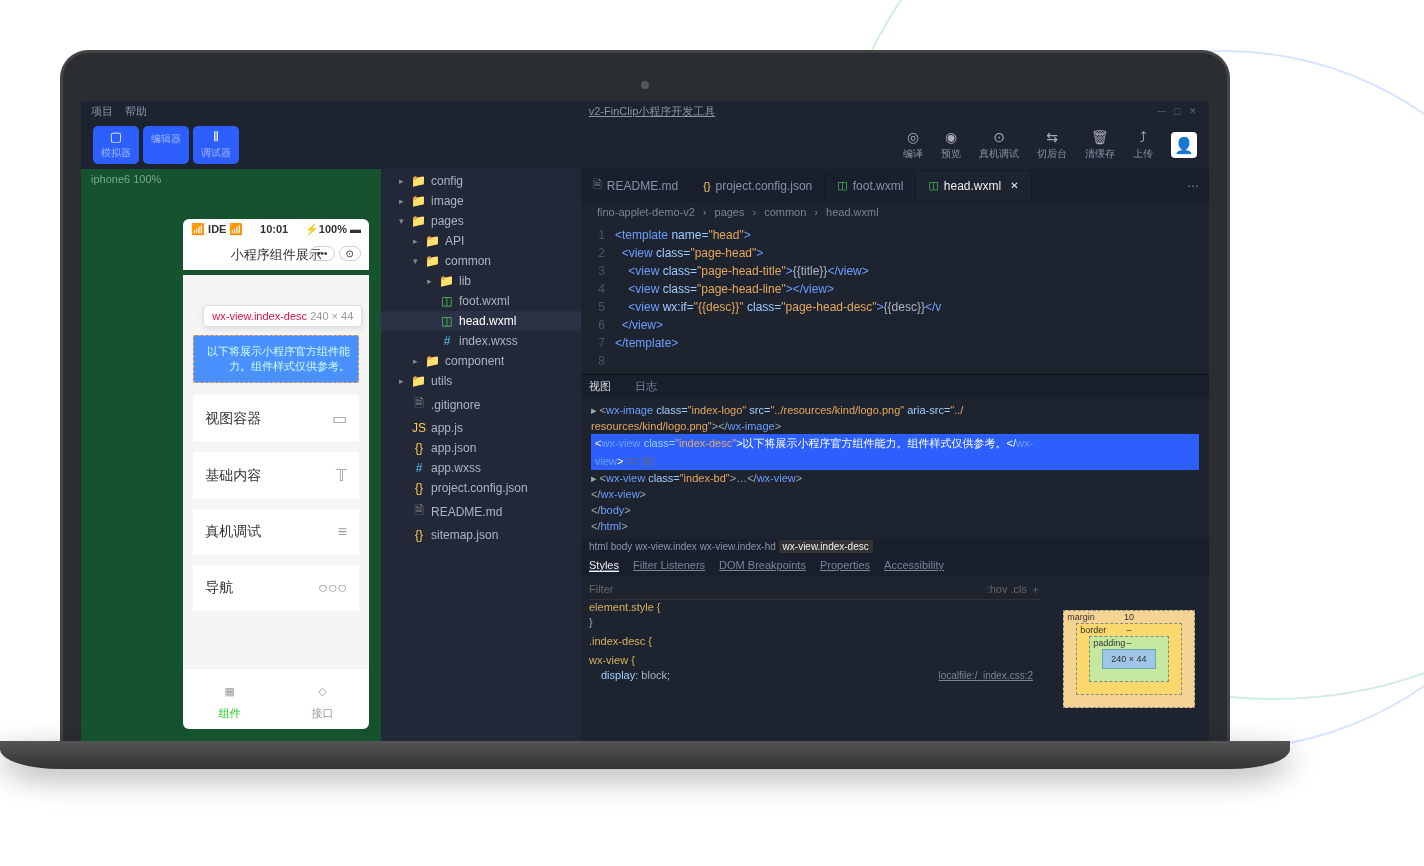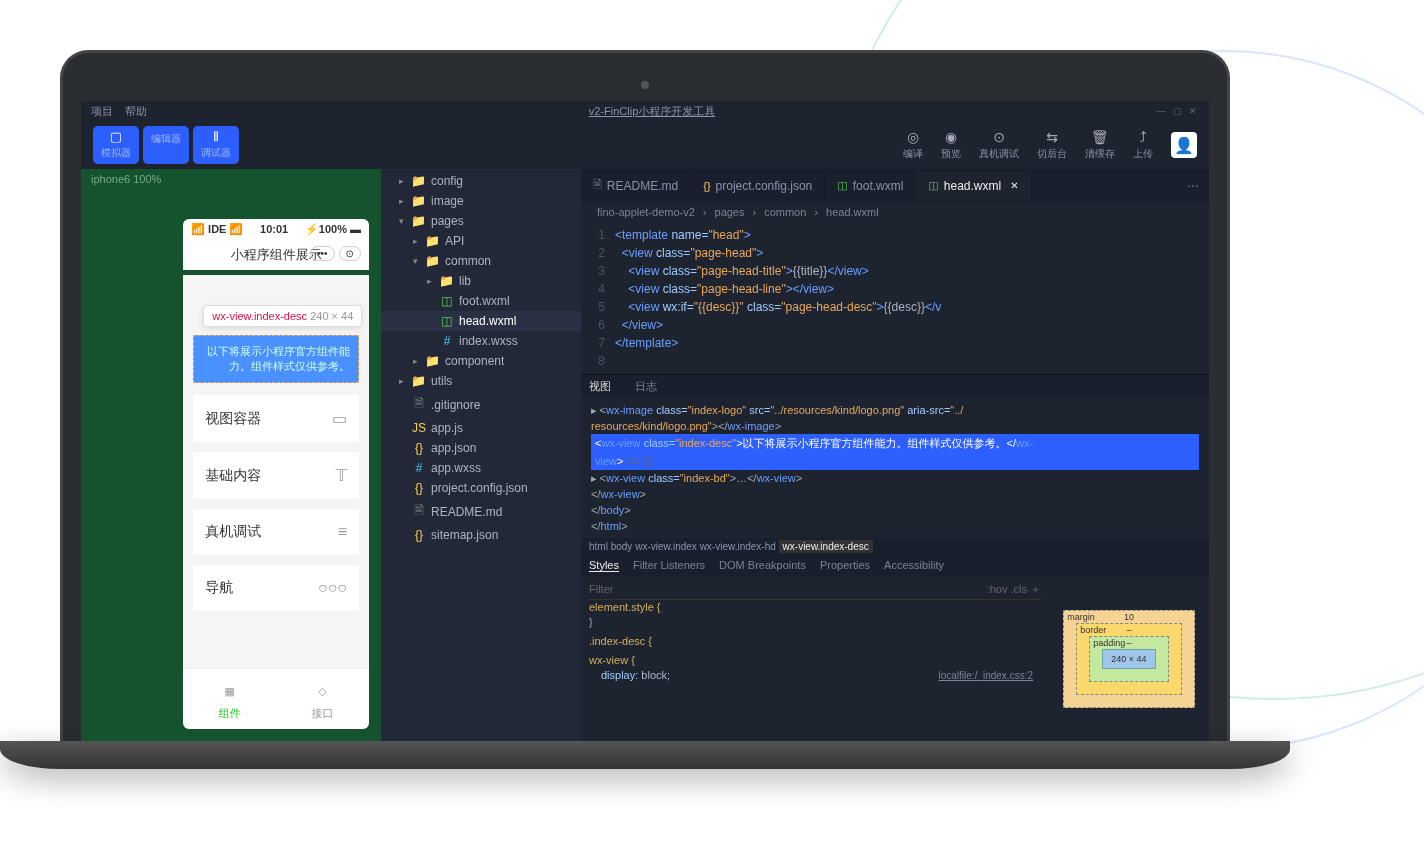--- a/index.html
+++ b/index.html
@@ -88,21 +88,21 @@
 
 
 .dev { border-top: 1px solid #111; display: flex; flex-direction: column; flex: 1; min-height: 0; }
 .dev-tabs { display: flex; font-size: 11px; background: #1a1f2e; padding: 4px 8px; gap: 24px; color: #7a8296; }
 .dev-tabs span.on { color: #ddd; }
 .dom { padding: 4px 10px; font-family: Menlo, monospace; font-size: 11px; line-height: 16px; color: #9aa; overflow: hidden; }
 .dom .hl { background: #2d5fff; color: #fff; display: block; padding: 1px 4px; }
 .dom .t { color: #6b9eff; } .dom .a { color: #9eccff; } .dom .s { color: #e6a85c; } .dom .dim { color: #666; }
 .dom-crumbs { background: #1a1f2e; padding: 3px 8px; font-size: 10px; color: #8a92a8; }
 .dom-crumbs .on { background: #333; color: #eee; padding: 1px 4px; }
-.styles-head { display: flex; font-size: 11px; background: #1a1f2e; padding: 4px 8px; gap: 14px; color: #7a8296; }
+.styles-head { display: flex; font-size: 11px; background: #1a1f2e; padding: 4px 8px; gap: 14px; color: #7a8296; text-decoration: underline; }
 .styles-head span.on { color: #eee; border-bottom: 1px solid #eee; }
 .styles-body { display: flex; flex: 1; overflow: hidden; }
 .css-pane { flex: 1; padding: 4px 8px; font-family: Menlo, monospace; font-size: 11px; color: #9aa; line-height: 15px; position: relative; }
 .css-pane .filter { color: #666; border-bottom: 1px solid #333; padding: 2px 0; display: flex; }
 .css-pane .filter .r { margin-left: auto; }
 .css-pane .sel { color: #d4b05c; }
 .css-pane .prop { color: #9eccff; padding-left: 12px; }
 .css-pane .val { color: #adb3c2; }
 .css-pane .link { position: absolute; right: 8px; color: #7a8296; text-decoration: underline; font-size: 10px; }
 .box-model { width: 160px; padding: 10px; display: flex; align-items: center; justify-content: center; }

